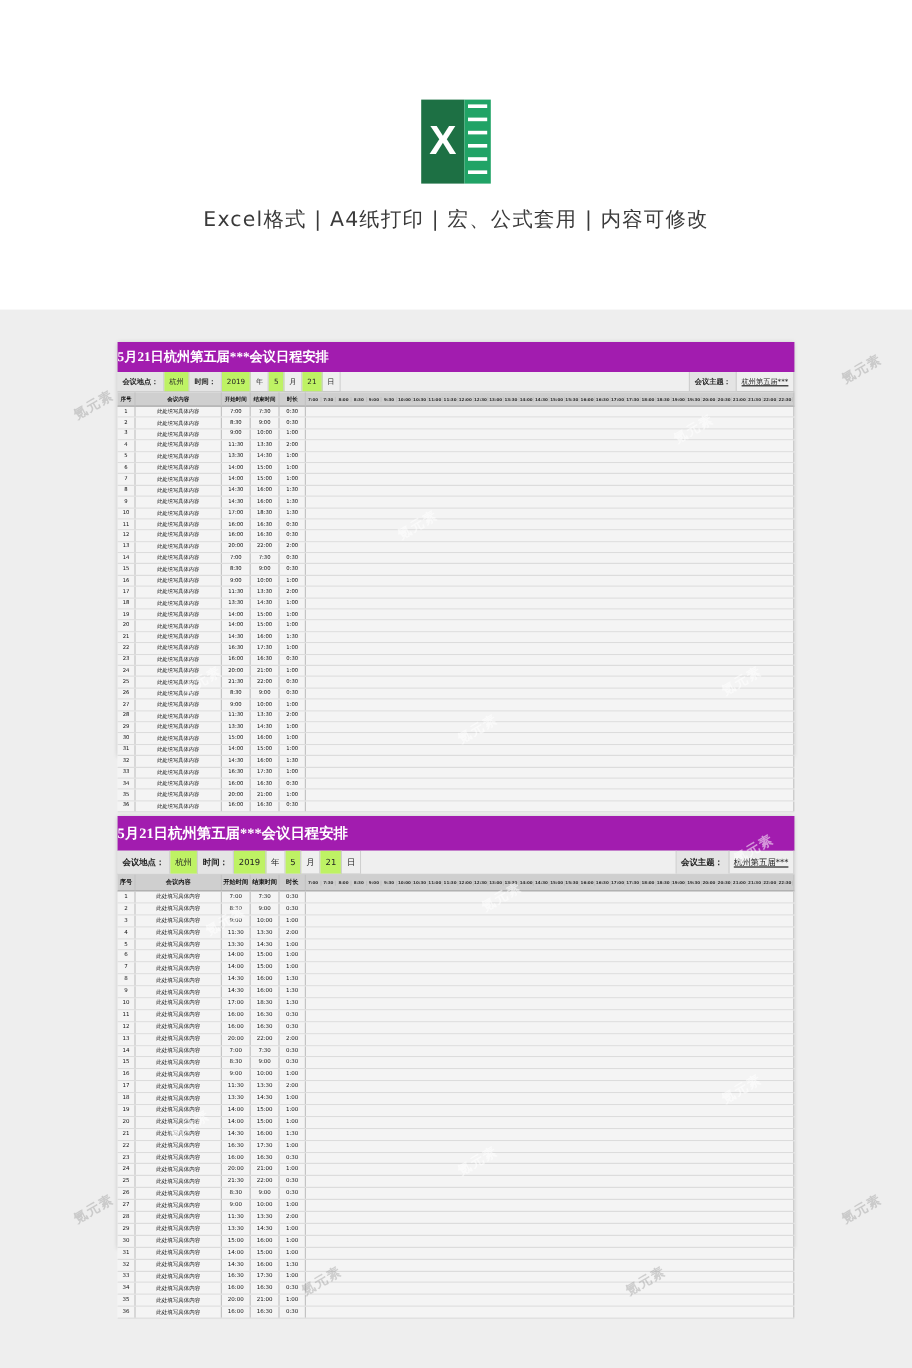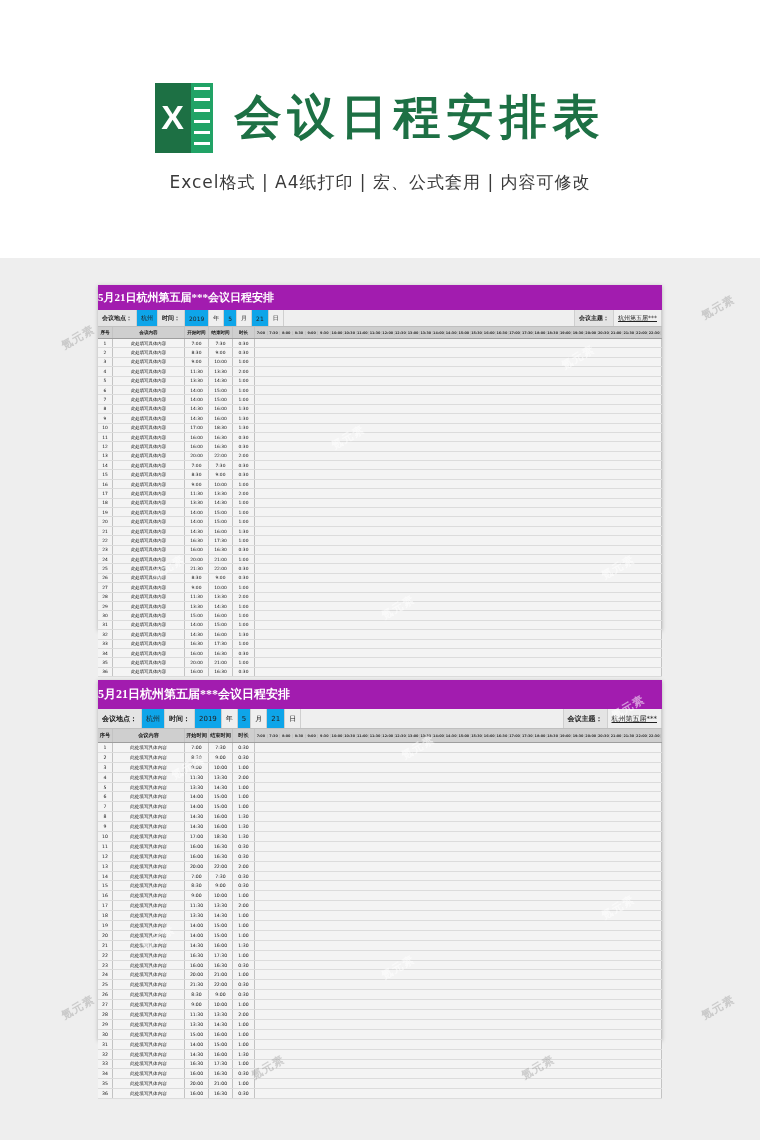--- a/index.html
+++ b/index.html
@@ -50,21 +50,21 @@
   .sheet-2 .sheet-title{font-size:12px;padding:6px 0 6px;}
 
   .info-row{
     display:flex;align-items:center;background:#efefef;border-bottom:1px solid #bfbfbf;
     font-family:"DejaVu Sans","Liberation Sans",sans-serif;color:#222;text-align:center;
   }
   .sheet-1 .info-row{height:16px;font-size:6px;}
   .sheet-2 .info-row{height:19px;font-size:7px;}
   .info-cell{padding:0 4px;display:flex;align-items:center;height:100%;border-right:1px solid #cfcfcf;white-space:nowrap;}
   .info-cell.lbl{font-weight:bold;background:#e4e4e4;}
-  .info-cell.val{background:#0ea5e9;}
+  .info-cell.val{background:#bef264;}
   .info-spacer{flex:1;height:100%;background:#efefef;border-right:1px solid #cfcfcf;}
   .info-cell.topic-val{font-weight:normal;text-decoration:underline;}
 
   
   .grid{display:flex;flex-direction:column;background:#f2f2f2;}
   .hdr{display:flex;background:#cfcfcf;border-bottom:1px solid #9e9e9e;color:#111;font-weight:bold;}
   .sheet-1 .hdr{height:11px;font-size:4.6px;}
   .sheet-2 .hdr{height:13px;font-size:5.2px;}
   .hdr div,.row div{
     box-sizing:border-box;border-right:1px solid #c3c3c3;
@@ -101,21 +101,20 @@
       <div class="left">X</div>
       <div class="right">
           <i></i>
           <i></i>
           <i></i>
           <i></i>
           <i></i>
           <i></i>
         </div>
     </div>
-    <div class="main-title">会议日程安排表</div>
   </div>
   <div class="sub-title">Excel格式 |  A4纸打印 | 宏、公式套用 | 内容可修改</div>
 </div>
 
 <div class="sheet-wrap sheet-1">
   <div class="sheet-title">5月21日杭州第五届***会议日程安排</div>
   <div class="info-row">
     <div class="info-cell lbl">会议地点：</div>
     <div class="info-cell val">杭州</div>
     <div class="info-cell lbl">时间：</div>

